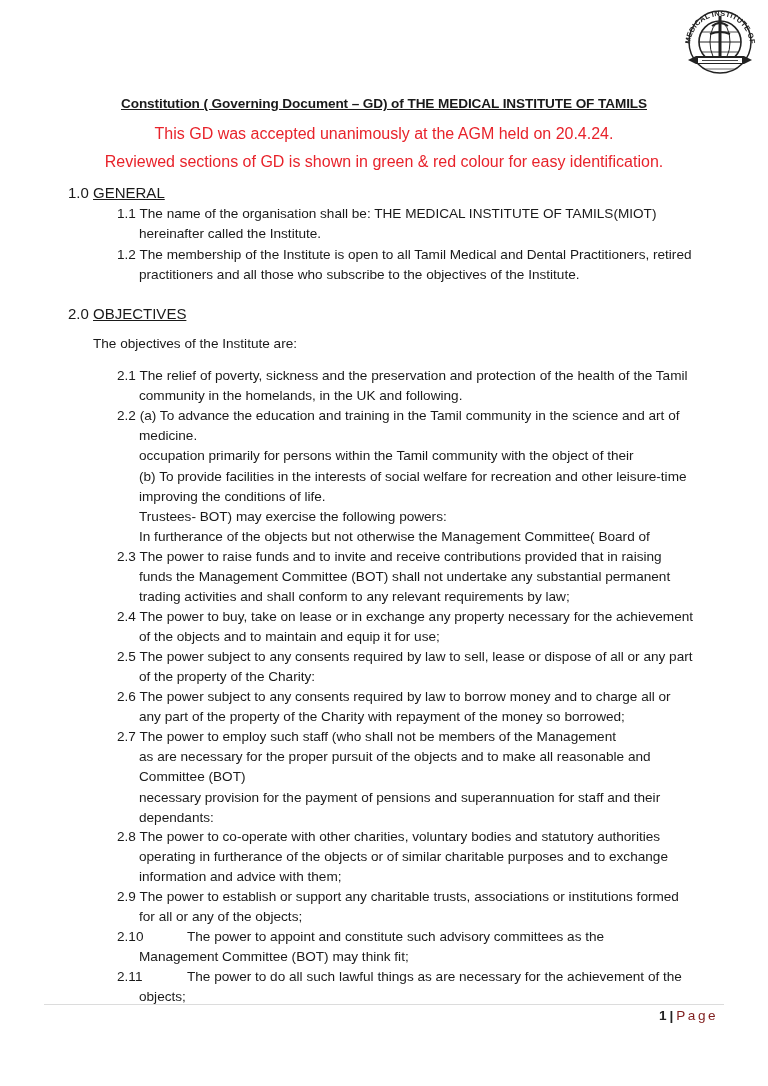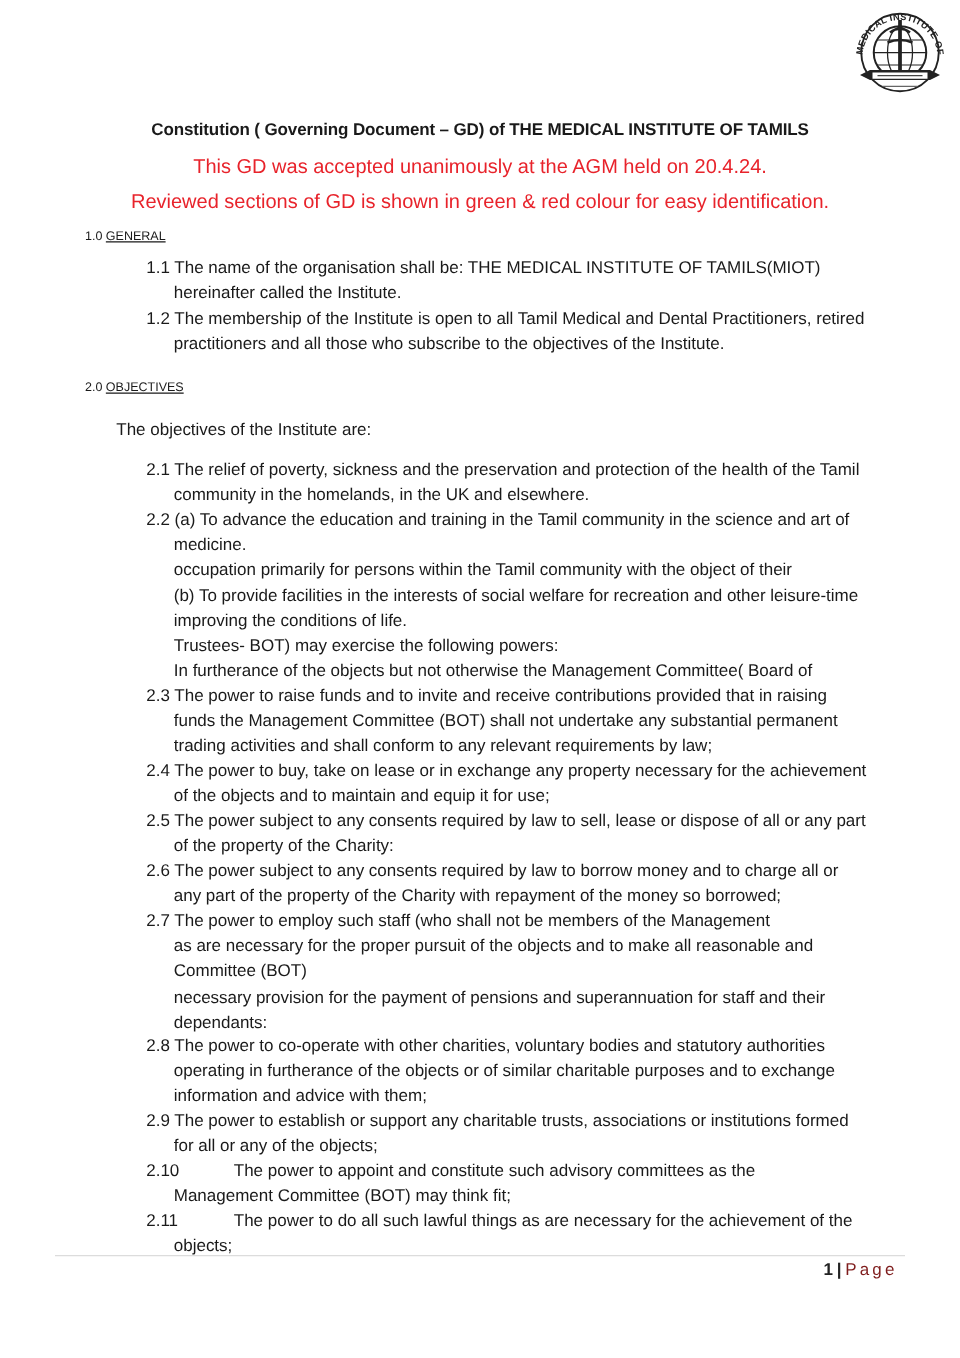--- a/index.html
+++ b/index.html
@@ -3,27 +3,27 @@
 <meta charset="utf-8">
 <style>
   html, body { margin: 0; padding: 0; background: #ffffff; }
   body { width: 768px; height: 1086px; position: relative; overflow: hidden;
          font-family: "Liberation Sans", sans-serif; color: #1a1a1a; }
   .page { position: absolute; left: 0; top: 0; width: 768px; height: 1086px; }
 
   .logo { position: absolute; left: 676px; top: 4px; width: 88px; height: 72px; }
 
   .title { position: absolute; left: 0; width: 768px; top: 96px; text-align: center;
-           font-size: 13.6px; font-weight: bold; letter-spacing: -0.1px; }
+           font-size: 13.6px; font-weight: bold; text-decoration: underline; letter-spacing: -0.1px; }
   .notice { position: absolute; left: 0; width: 768px; text-align: center;
             font-size: 16px; color: #e8232b; }
   .notice.n1 { top: 125px; }
   .notice.n2 { top: 153px; }
 
-  .section { position: absolute; left: 68px; font-size: 10px; }
+  .section { position: absolute; left: 68px; font-size: 15px; }
   .section .head { text-decoration: underline; }
 
   .intro { position: absolute; left: 93px; font-size: 13.6px; }
 
   .item { position: absolute; left: 117px; width: 610px; font-size: 13.6px; line-height: 20.2px; }
   .item .line { white-space: nowrap; }
   .item .cont { padding-left: 22px; }
   .item .numwide { display: inline-block; width: 70px; }
 
   .footer-rule { position: absolute; left: 44px; width: 680px; top: 1004px; height: 1px; background: #dcdcdc; }
@@ -85,21 +85,21 @@
 
   <div class="section" style="top:305px;">
     <span>2.0</span>
     <span class="head">OBJECTIVES</span>
   </div>
 
   <div class="intro" style="top:336px;">The objectives of the Institute are:</div>
 
   <div class="item" style="top:366px;">
     <div class="line"><span>2.1</span> <span>The relief of poverty, sickness and the preservation and protection of the health of the Tamil</span></div>
-    <div class="line cont">community in the homelands, in the UK and elsewhere.</div>
+    <div class="line cont">community in the homelands, in the UK and following.</div>
   </div>
 
   <div class="item" style="top:406px;">
     <div class="line"><span>2.2</span> <span>(a) To advance the education and training in the Tamil community in the science and art of</span></div>
     <div class="line cont">medicine.</div>
     <div class="line cont">occupation primarily for persons within the Tamil community with the object of their</div>
     <div class="line cont">(b) To provide facilities in the interests of social welfare for recreation and other leisure-time</div>
     <div class="line cont">improving the conditions of life.</div>
     <div class="line cont">Trustees- BOT) may exercise the following powers:</div>
     <div class="line cont">In furtherance of the objects but not otherwise the Management Committee( Board of</div>

